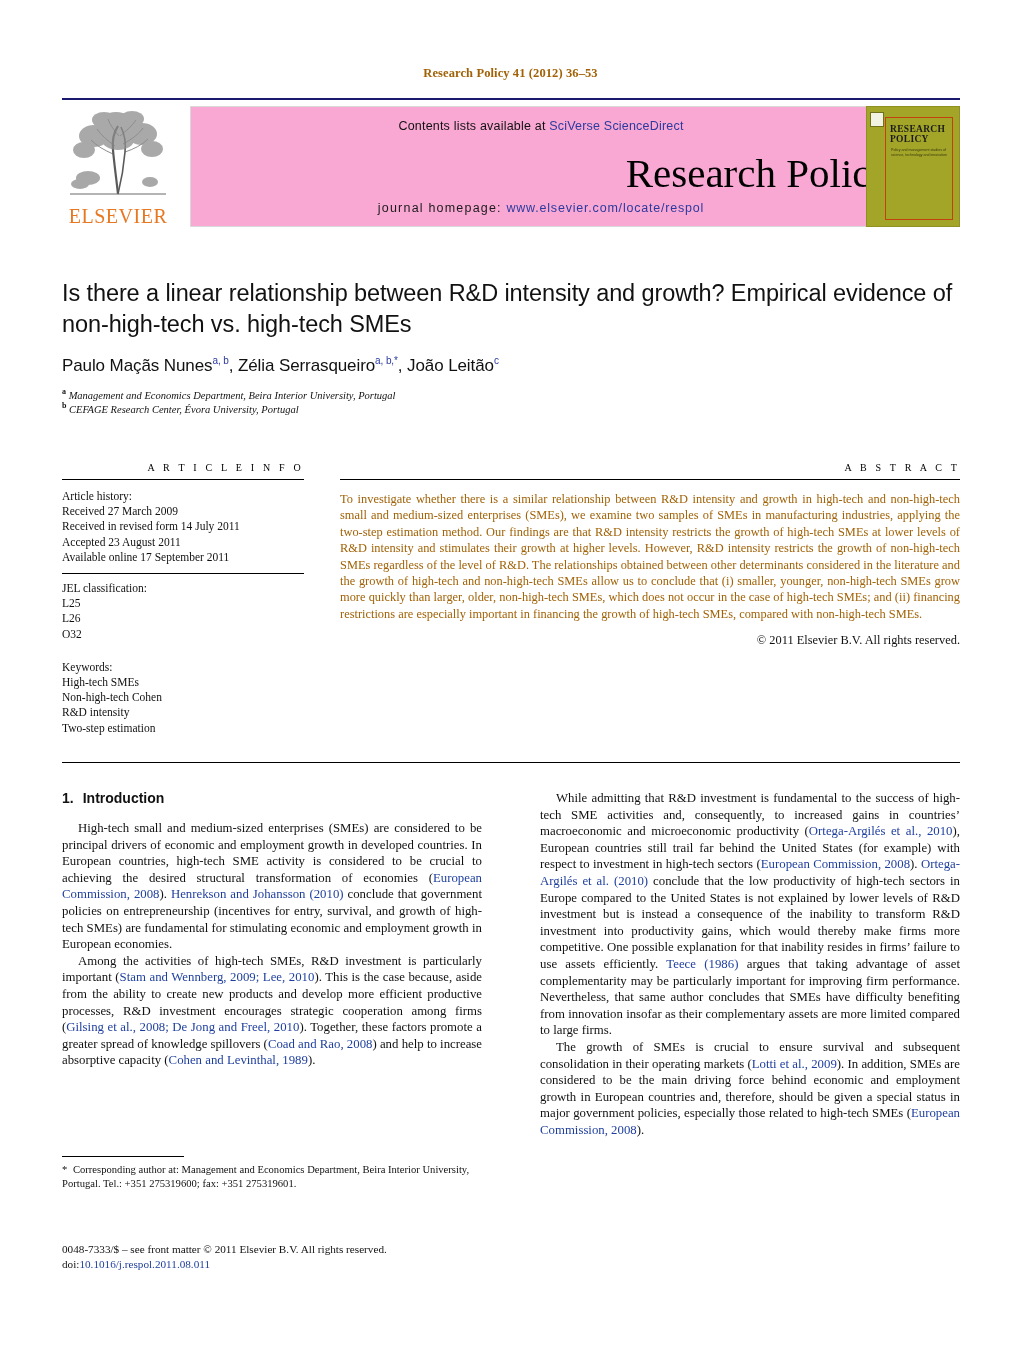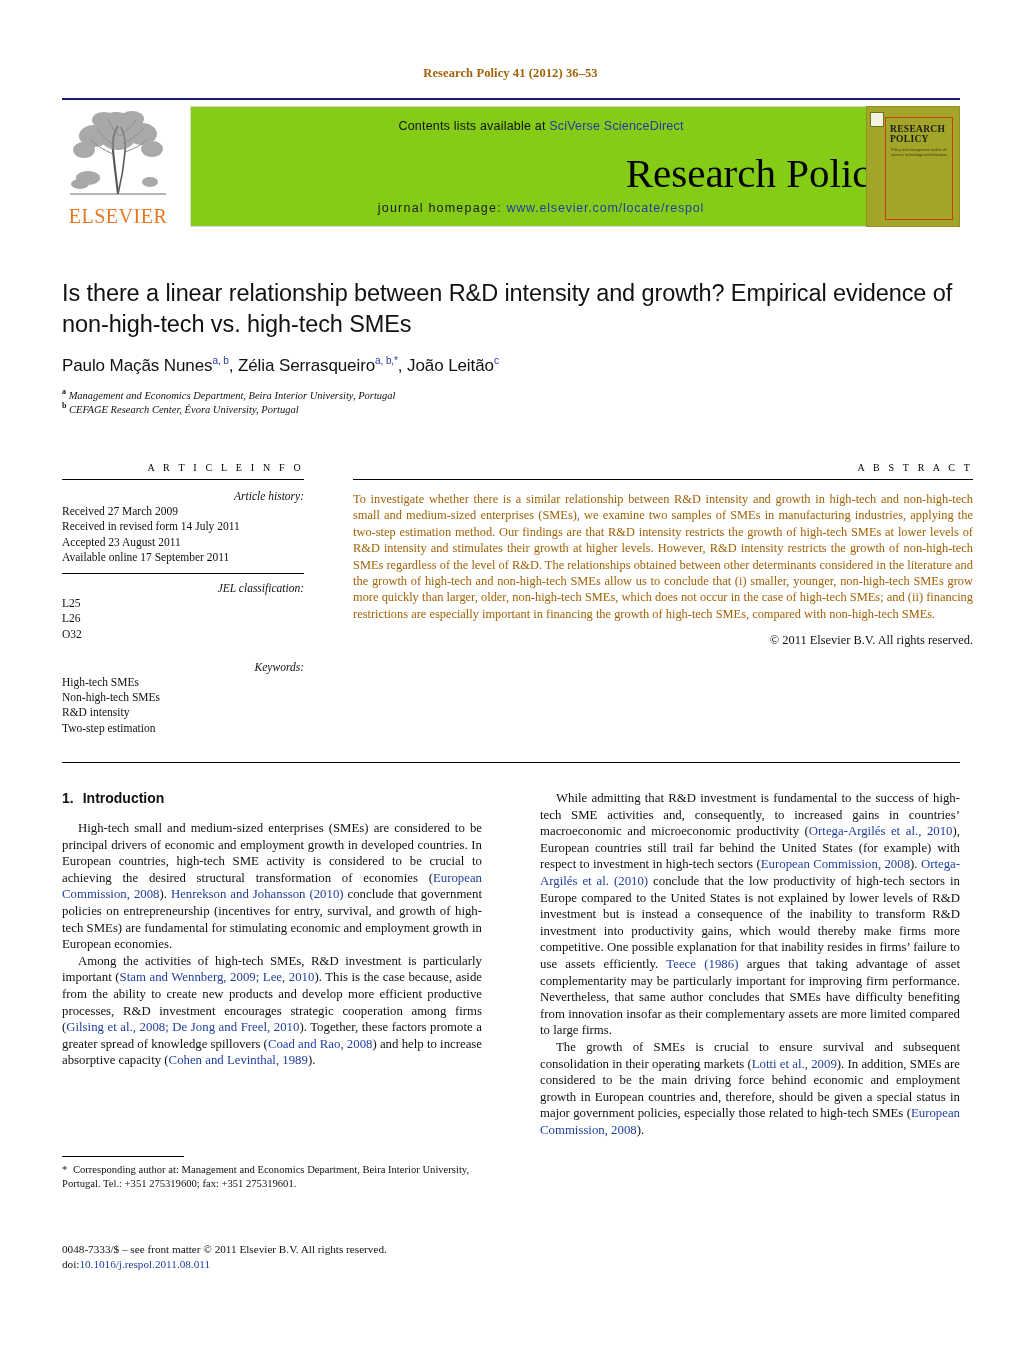--- a/index.html
+++ b/index.html
@@ -64,21 +64,21 @@
     font-size: 20px;
     color: #E87722;
     letter-spacing: 0.5px;
     line-height: 1;
   }
   .journal-band {
     position: absolute;
     left: 128px; top: 8px;
     width: 700px;
     height: 121px;
-    background: #84cc16;
+    background: #f9a8d4;
     border: 1px solid #d9d9d9;
     box-sizing: border-box;
   }
   .contents-line {
     position: absolute;
     left: 0; top: 12px;
     width: 700px;
     text-align: center;
     font-family: "Liberation Sans", sans-serif;
     font-size: 12.5px;
@@ -215,32 +215,29 @@
   }
   .col-info {
     position: absolute;
     left: 0; top: 0;
     width: 242px;
   }
   .col-abs {
     position: absolute;
     left: 278px; top: 0;
     width: 620px;
-    margin-left: 13px;
   }
   .info-body {
     margin-top: 9px;
     font-family: "Liberation Serif", serif;
     font-size: 11.5px;
     line-height: 15.2px;
     color: #111;
   }
   .info-body .grp-title {
-    font-style: italic;
-    text-align: right;
   }
   .info-grp { margin-bottom: 0; }
   .info-gap { height: 18px; }
   .info-rule {
     height: 1px;
     background: #000;
     margin: 8px 0 7px 0;
   }
   .abs-body {
     margin-top: 11px;
@@ -427,21 +424,21 @@
               <div>L25</div>
               <div>L26</div>
               <div>O32</div>
             </div>
         </div>
         <div class="info-gap"></div>
         <div class="info-grp">
           <div class="grp-title">Keywords:</div>
           <div>
               <div>High-tech SMEs</div>
-              <div>Non-high-tech SMEs</div>
+              <div>Non-high-tech Cohen</div>
               <div>R&amp;D intensity</div>
               <div>Two-step estimation</div>
             </div>
         </div>
       </div>
     </div>
 
     <div class="col-abs">
       <div class="sec-head">A B S T R A C T</div>
       <div class="thin-rule"></div>

